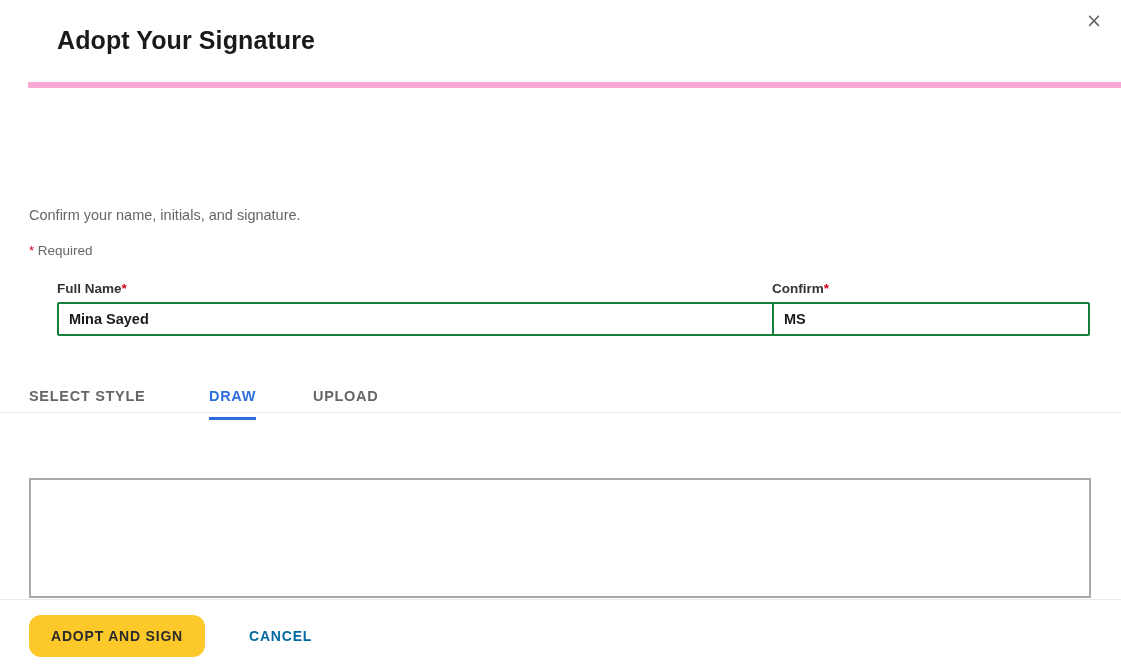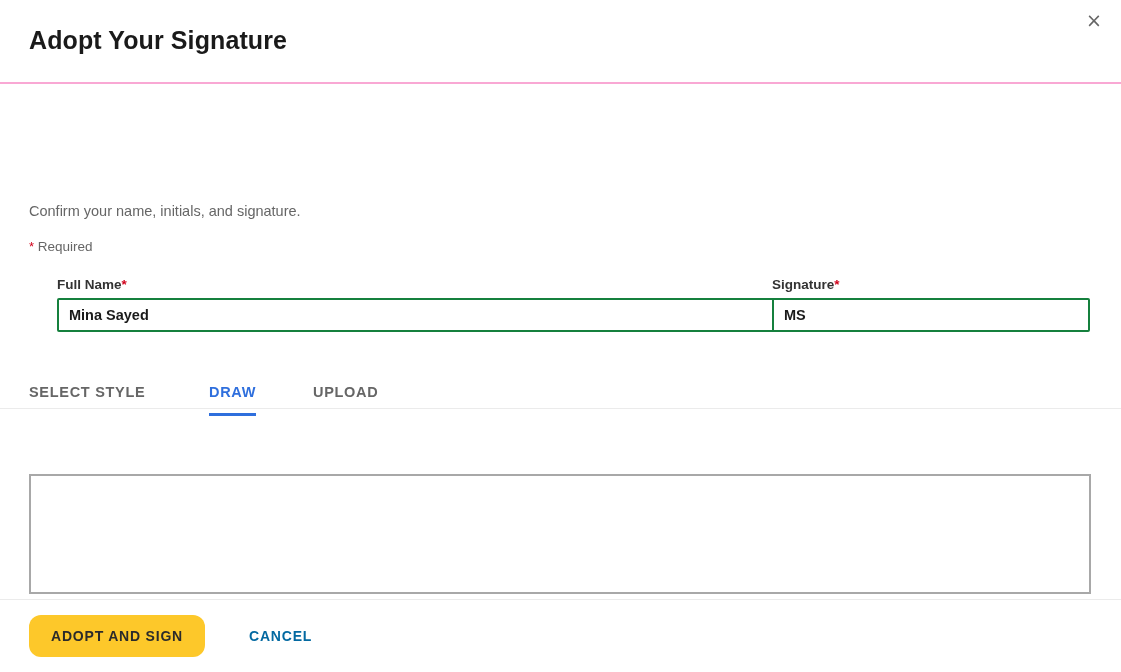--- a/index.html
+++ b/index.html
@@ -22,22 +22,23 @@
     background: #ffffff;
     box-sizing: border-box;
     display: flex;
     flex-direction: column;
   }
 
   
   .dialog-header {
     position: relative;
     height: 82px;
-    border-bottom: 2px solid #f9a8d4;
+    border-bottom: 6px solid #f9a8d4;
     flex: 0 0 auto;
+    margin-left: 28px;
   }
   .dialog-title {
     position: absolute;
     left: 29px;
     top: 26px;
     font-size: 25px;
     font-weight: bold;
     color: #1a1a1a;
     letter-spacing: 0.1px;
     white-space: nowrap;
@@ -280,21 +281,21 @@
     </div>
 
     <div class="field-row">
 
       <div class="field field-fullname">
         <label class="field-label"><span>Full Name</span><span class="star">*</span></label>
         <input class="text-input" type="text" value="Mina Sayed" style="">
       </div>
 
       <div class="field field-initials">
-        <label class="field-label"><span>Signature</span><span class="star">*</span></label>
+        <label class="field-label"><span>Confirm</span><span class="star">*</span></label>
         <input class="text-input" type="text" value="MS" style="">
       </div>
 
     </div>
 
     <div class="tabs">
       <button class="tab tab-0">SELECT STYLE</button>
       <button class="tab tab-1 active">DRAW</button>
       <button class="tab tab-2">UPLOAD</button>
     </div>

